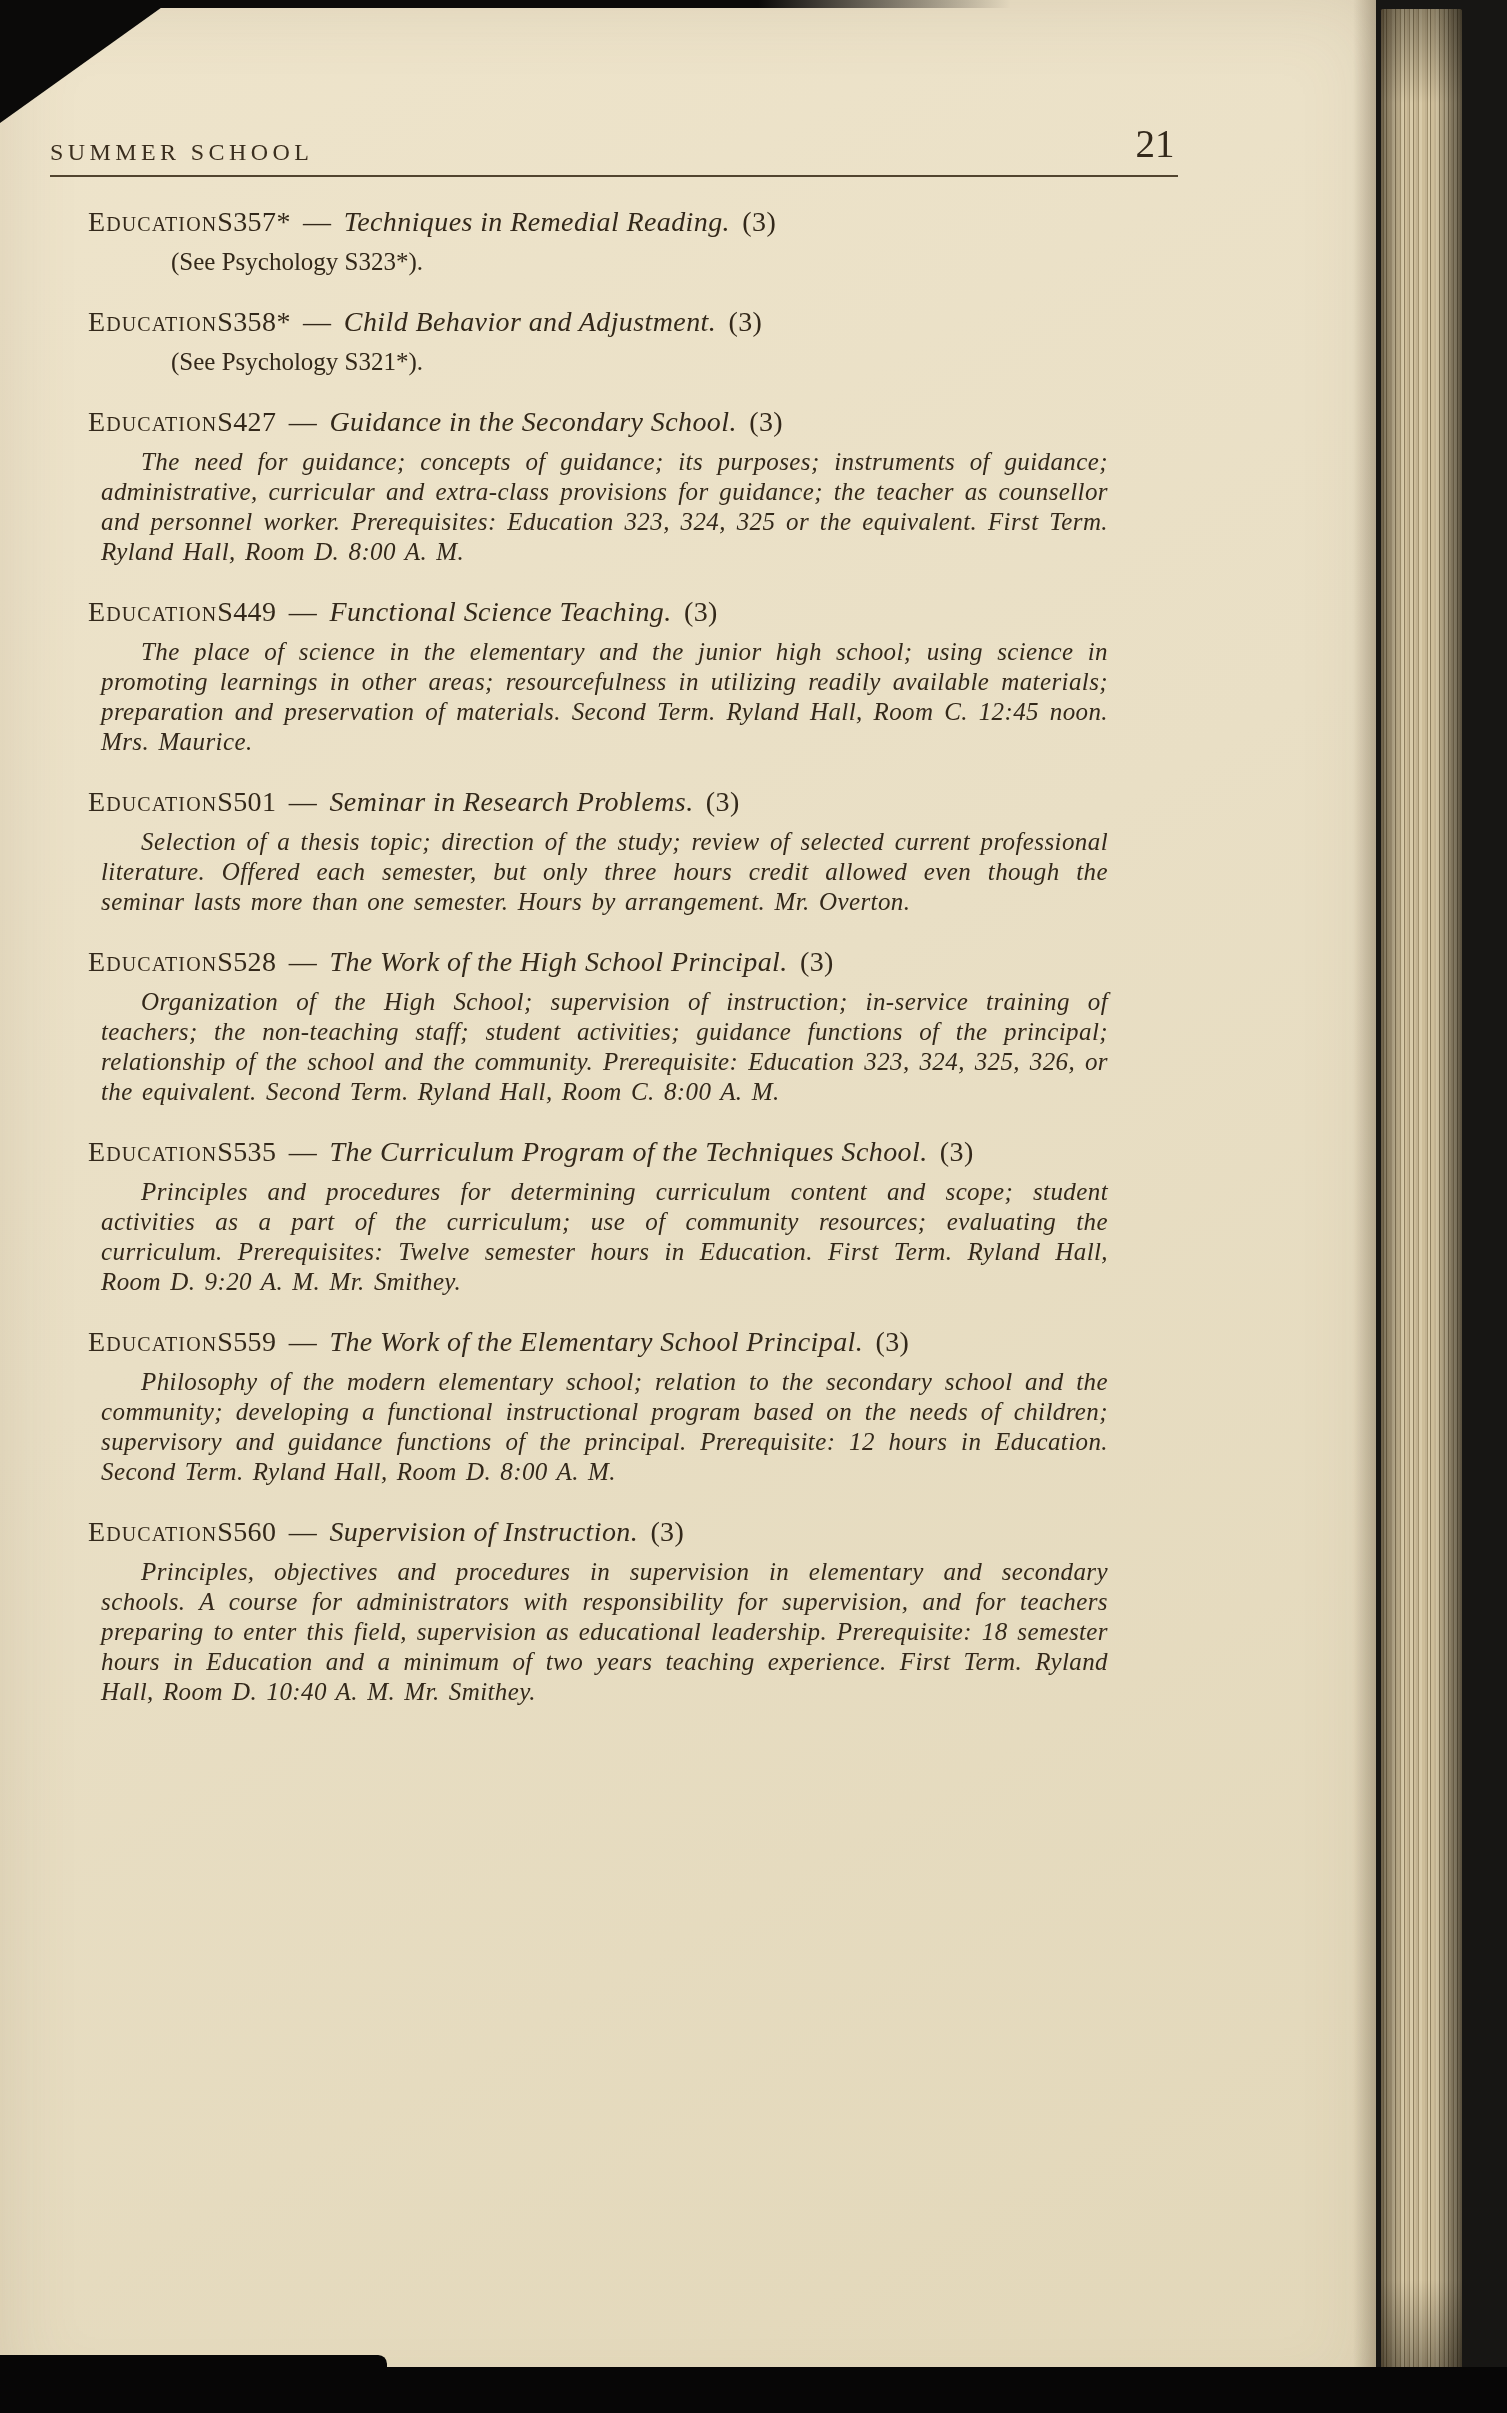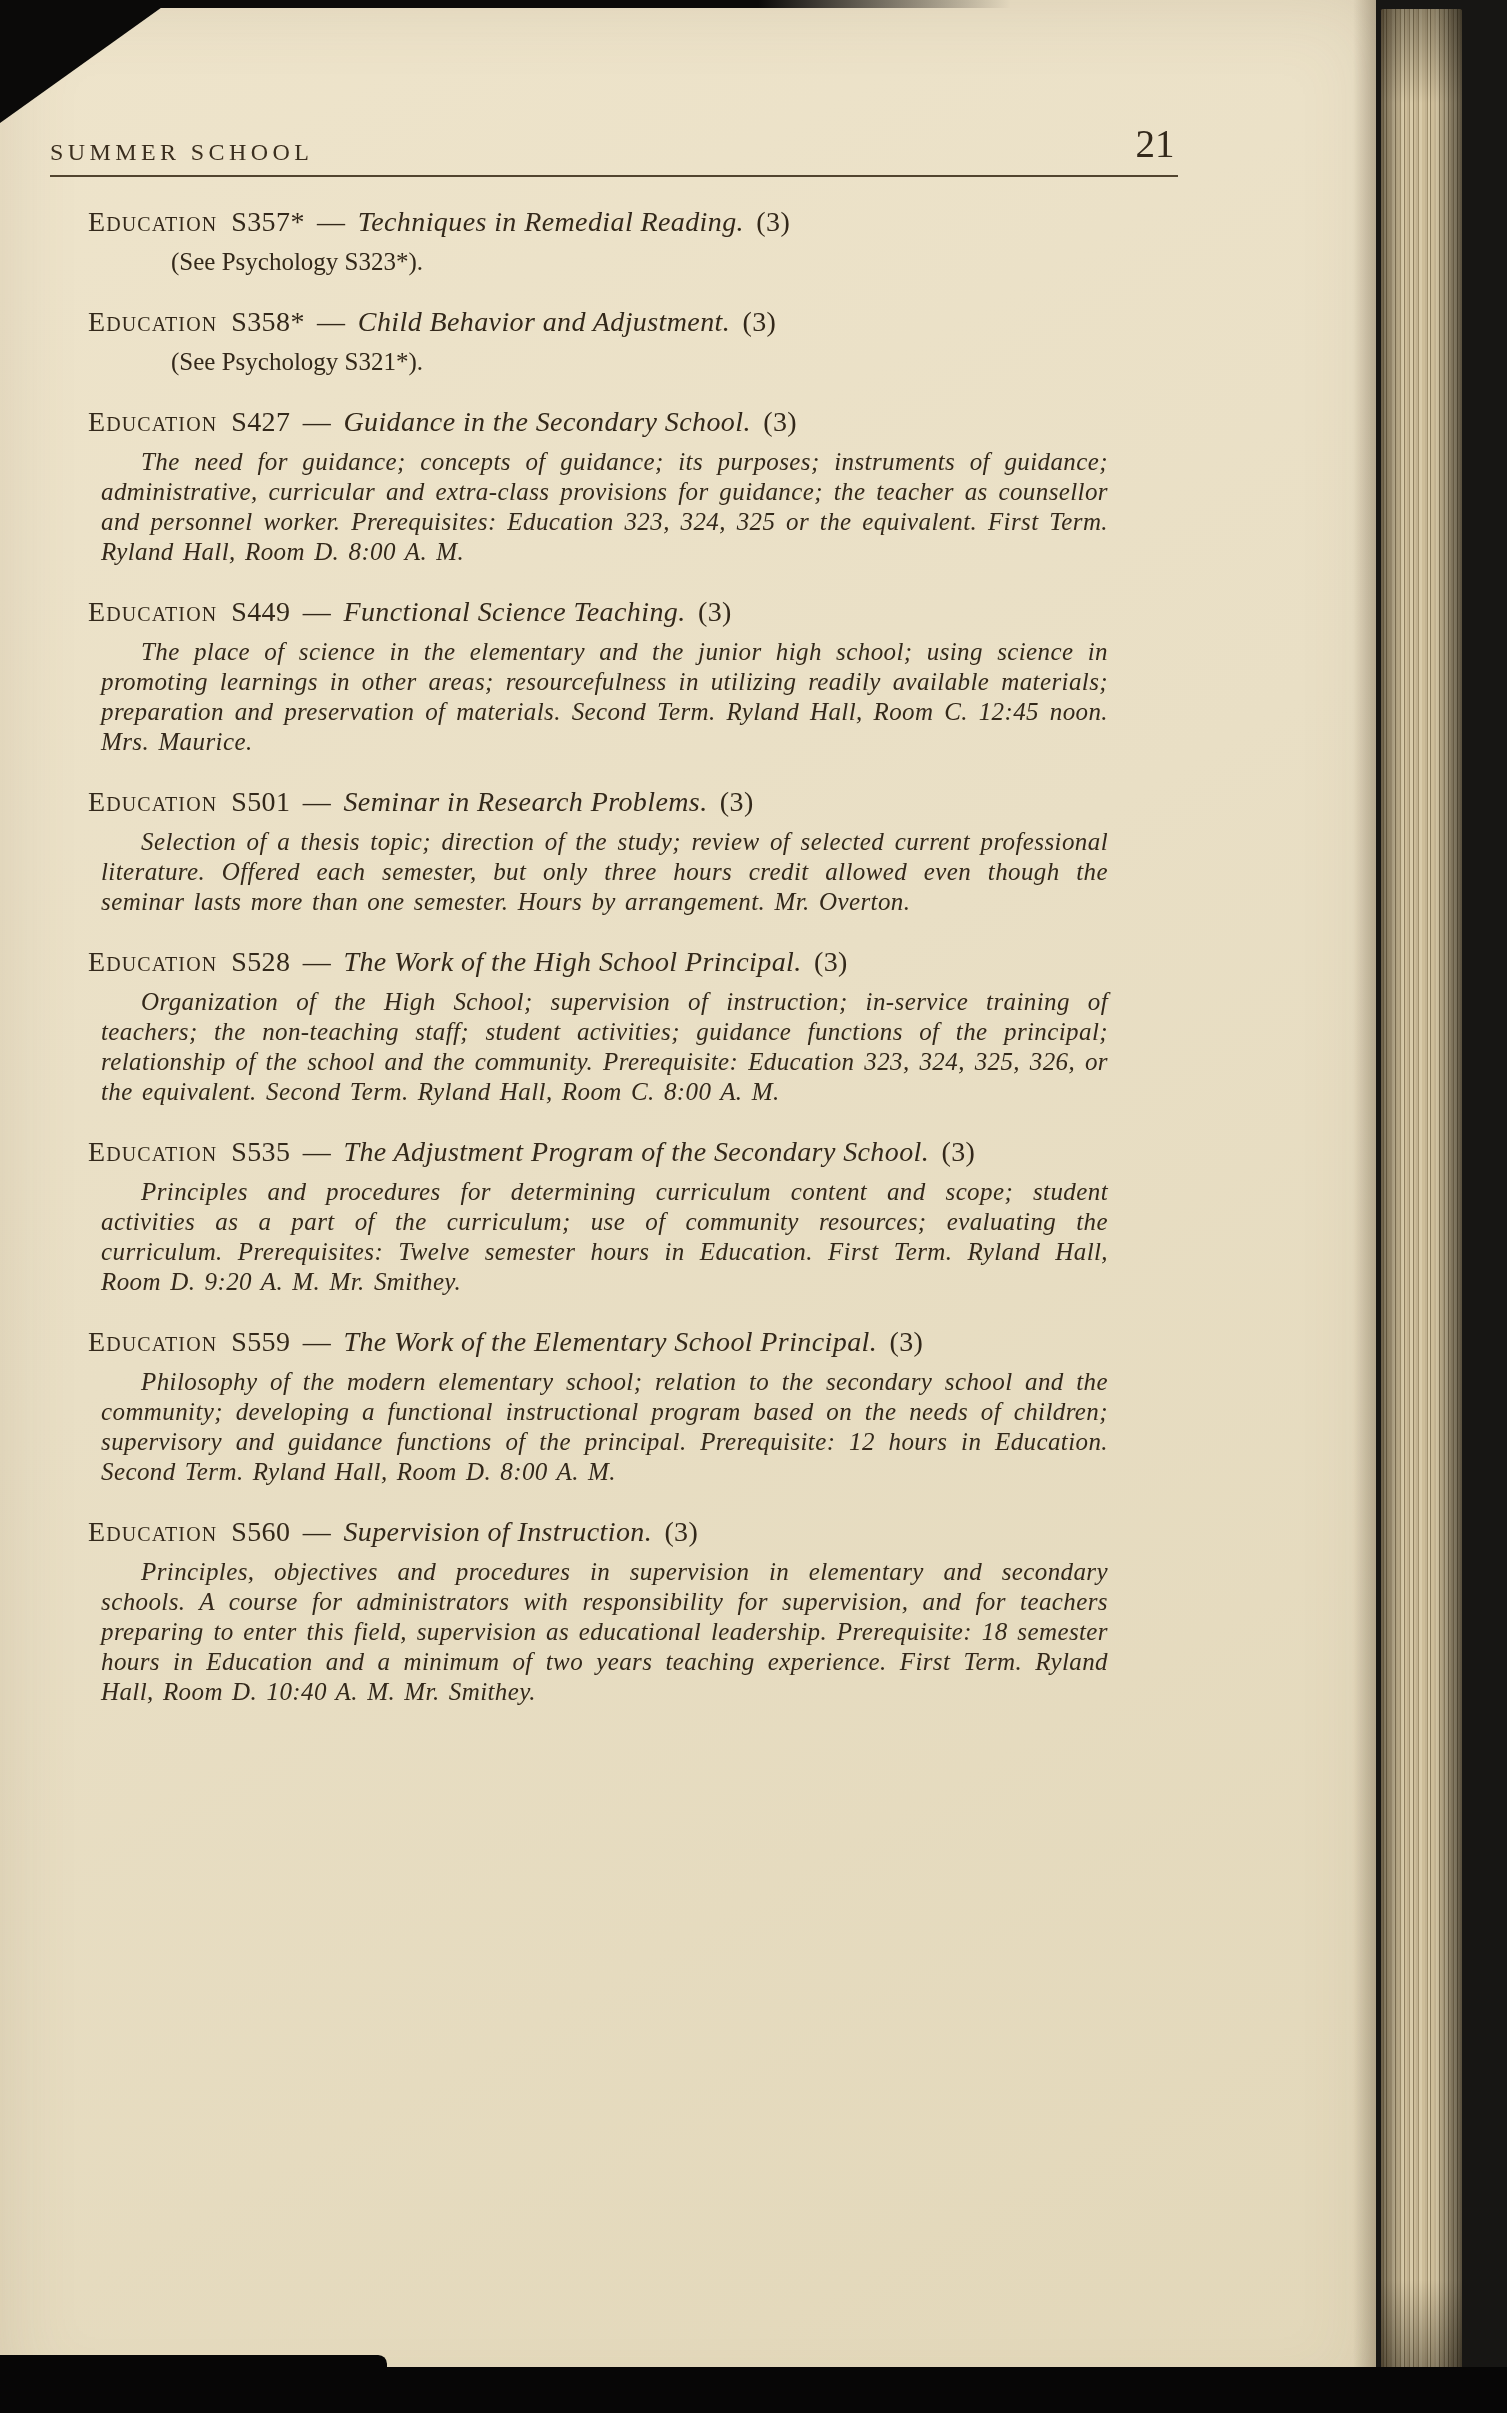--- a/index.html
+++ b/index.html
@@ -111,21 +111,21 @@
     font-weight: normal;
     font-size: 28px;
     line-height: 37px;
     letter-spacing: 0.4px;
     color: #33281a;
     margin-left: 38px;
     padding-left: 84px;
     text-indent: -84px;
   }
   .dept { font-variant: small-caps; letter-spacing: 1.1px; }
-  .cnum { margin-left: 14px; }
+  .cnum { }
   .dash { margin: 0 12.3px; }
   .ctitle { font-style: italic; }
   .credits { margin-left: 12.3px; font-style: normal; }
 
   .c-note {
     margin: 7px 0 0 121px;
     font-size: 25px;
     line-height: 30px;
     color: #33281a;
   }
@@ -179,21 +179,21 @@
       <h2 class="c-head"><span class="dept">Education</span><span class="cnum">S501</span><span class="dash">—</span><em class="ctitle">Seminar in Research Problems.</em><span class="credits">(3)</span></h2>
       <p class="c-body">Selection of a thesis topic; direction of the study; review of selected current professional literature. Offered each semester, but only three hours credit allowed even though the seminar lasts more than one semester. Hours by arrangement. Mr. Overton.</p>
     </article>
 
     <article class="course">
       <h2 class="c-head"><span class="dept">Education</span><span class="cnum">S528</span><span class="dash">—</span><em class="ctitle">The Work of the High School Principal.</em><span class="credits">(3)</span></h2>
       <p class="c-body">Organization of the High School; supervision of instruction; in-service training of teachers; the non-teaching staff; student activities; guidance functions of the principal; relationship of the school and the community. Prerequisite: Education 323, 324, 325, 326, or the equivalent. Second Term. Ryland Hall, Room C. 8:00 A. M.</p>
     </article>
 
     <article class="course">
-      <h2 class="c-head"><span class="dept">Education</span><span class="cnum">S535</span><span class="dash">—</span><em class="ctitle">The Adjustment Program of the Secondary School.</em><span class="credits">(3)</span></h2>
+      <h2 class="c-head"><span class="dept">Education</span><span class="cnum">S535</span><span class="dash">—</span><em class="ctitle">The Curriculum Program of the Techniques School.</em><span class="credits">(3)</span></h2>
       <p class="c-body">Principles and procedures for determining curriculum content and scope; student activities as a part of the curriculum; use of community resources; evaluating the curriculum. Prerequisites: Twelve semester hours in Education. First Term. Ryland Hall, Room D. 9:20 A. M. Mr. Smithey.</p>
     </article>
 
     <article class="course">
       <h2 class="c-head"><span class="dept">Education</span><span class="cnum">S559</span><span class="dash">—</span><em class="ctitle">The Work of the Elementary School Principal.</em><span class="credits">(3)</span></h2>
       <p class="c-body">Philosophy of the modern elementary school; relation to the secondary school and the community; developing a functional instructional program based on the needs of children; supervisory and guidance functions of the principal. Prerequisite: 12 hours in Education. Second Term. Ryland Hall, Room D. 8:00 A. M.</p>
     </article>
 
     <article class="course">
       <h2 class="c-head"><span class="dept">Education</span><span class="cnum">S560</span><span class="dash">—</span><em class="ctitle">Supervision of Instruction.</em><span class="credits">(3)</span></h2>

